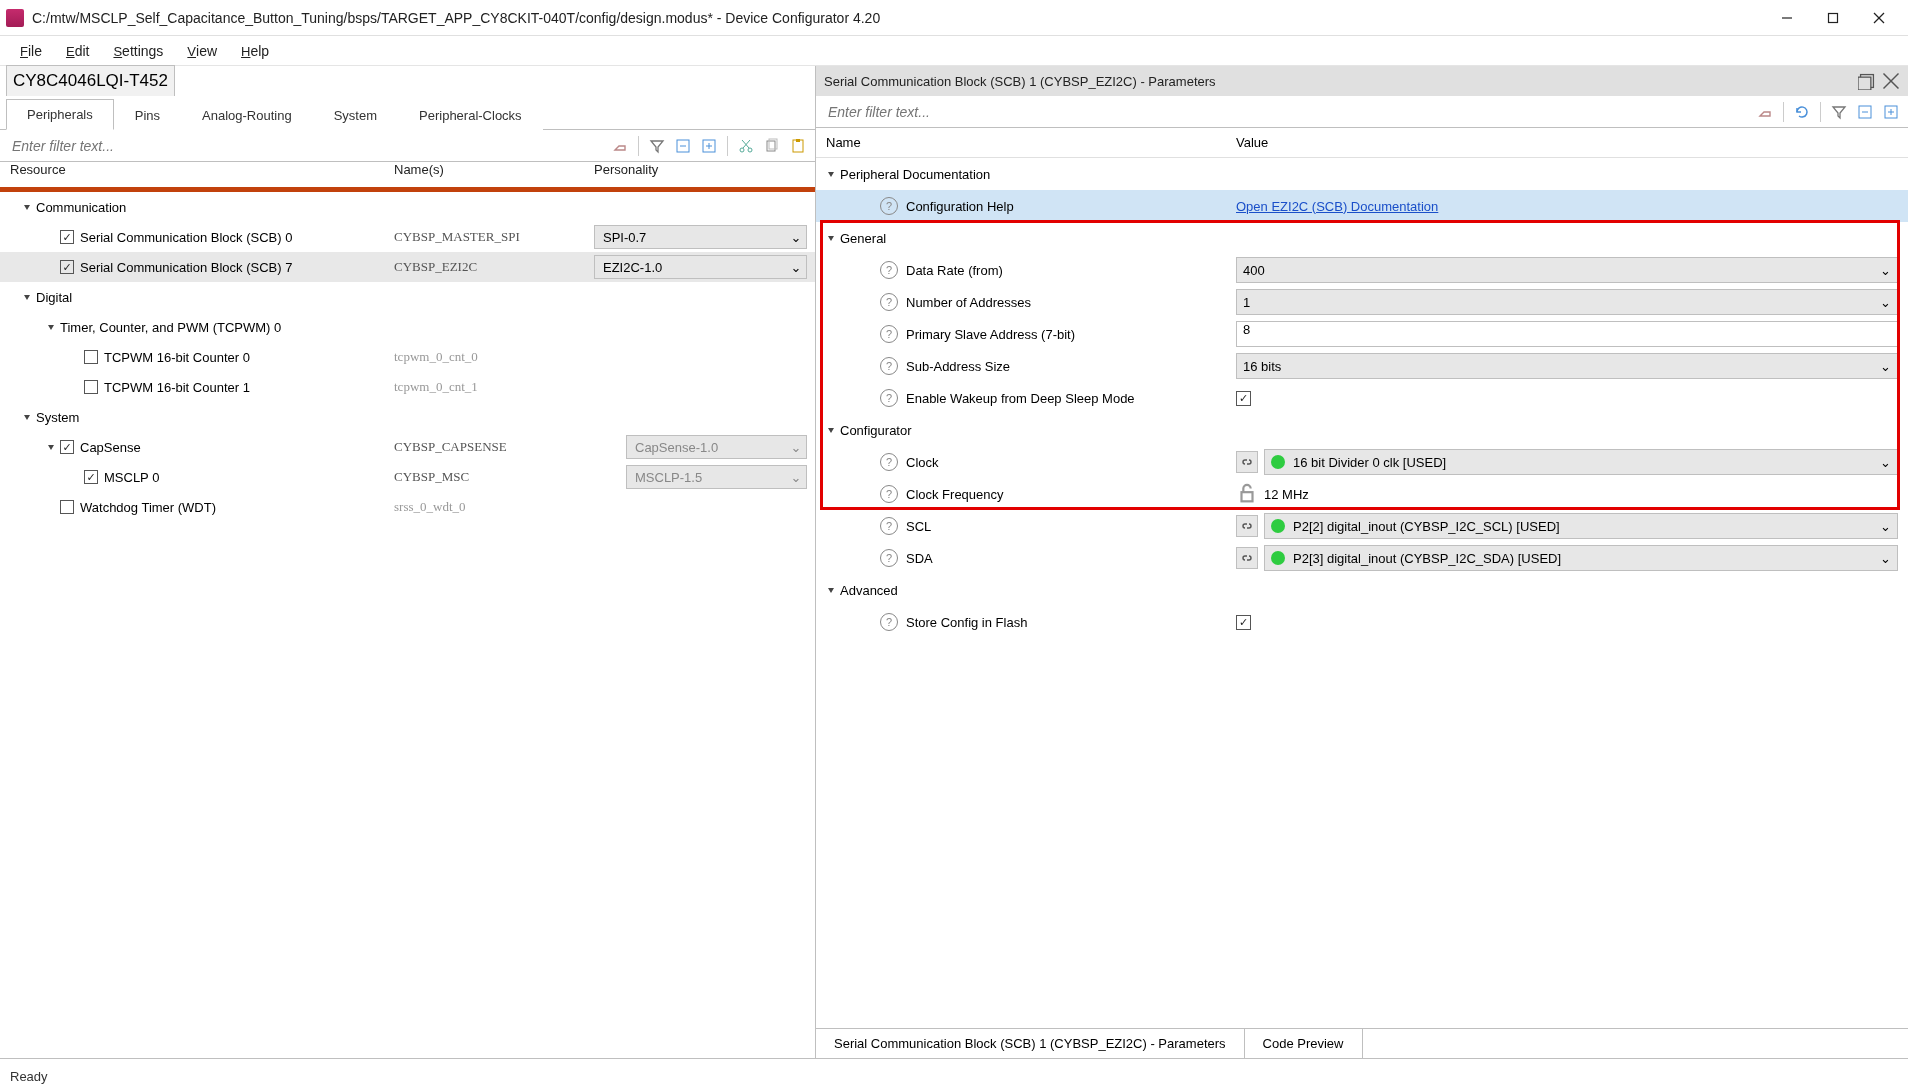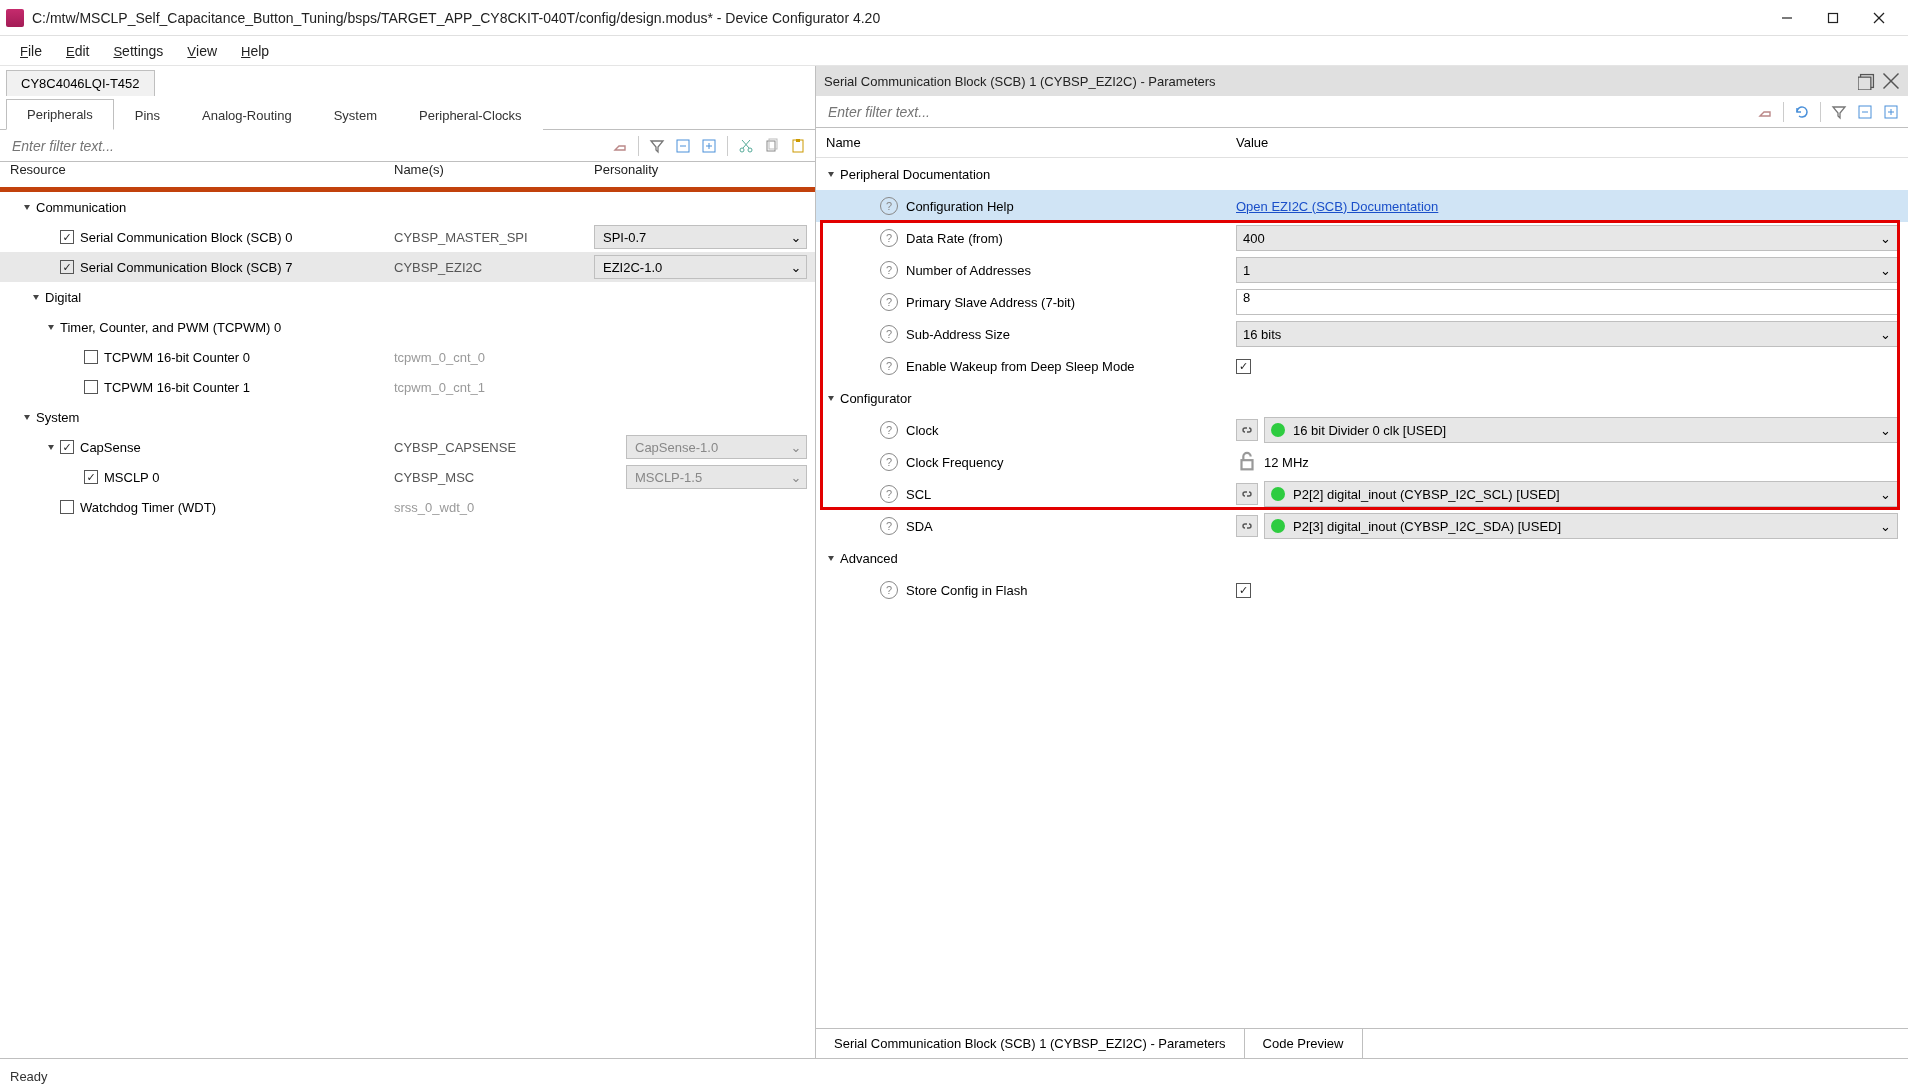--- a/index.html
+++ b/index.html
@@ -13,41 +13,41 @@
 
 .menubar { height: 30px; display: flex; align-items: center; padding: 0 10px; gap: 4px; border-bottom: 1px solid #e5e5e5; }
 .menubar span { padding: 4px 10px; font-size: 14px; color: #222; }
 .menubar span u { text-decoration: underline; }
 
 .workarea { display: flex; height: calc(1084px - 36px - 30px - 26px); }
 .leftpane { width: 816px; border-right: 1px solid #bfbfbf; display: flex; flex-direction: column; }
 .rightpane { flex: 1; display: flex; flex-direction: column; }
 
 .devtab { height: 30px; display: flex; align-items: flex-end; padding-left: 6px; }
-.devtab .tab { border: 1px solid #bfbfbf; border-bottom: none; padding: 5px 14px; background: #f1f1f1; font-size: 13px; }
+.devtab .tab { border: 1px solid #bfbfbf; border-bottom: none; padding: 5px 6px; background: #f1f1f1; font-size: 17px; }
 
 .ptabs { height: 34px; display: flex; align-items: flex-end; border-bottom: 1px solid #bfbfbf; padding-left: 6px; gap: 0; }
 .ptab { padding: 7px 20px; color: #333; border: 1px solid transparent; border-bottom: none; position: relative; top: 1px; background: #fff; }
 .ptab.active { border-color: #bfbfbf; background: #fff; border-bottom: 1px solid #fff; font-weight: 400; }
 
 .filterrow { height: 32px; display: flex; align-items: center; border-bottom: 1px solid #bfbfbf; padding: 0 6px; gap: 4px; }
 .filterrow input { flex: 1; border: none; height: 28px; padding: 0 6px; font-size: 14px; color: #777; outline: none; font-style: italic; }
 .iconbtn { width: 22px; height: 22px; display: inline-flex; align-items: center; justify-content: center; }
 .iconbtn svg { width: 16px; height: 16px; }
 
 .treehdr { display: flex; height: 30px; align-items: flex-start; border-bottom: 5px solid #c2410c; color: #222; }
 .treehdr .col1 { width: 394px; padding-left: 10px; }
 .treehdr .col2 { width: 200px; }
 .treehdr .col3 { flex: 1; }
 
 .treebody { flex: 1; overflow: auto; }
 .trow { display: flex; align-items: center; height: 30px; }
 .trow.selected { background: #e8e8e8; }
 .trow .c1 { width: 394px; display: flex; align-items: center; }
-.trow .c2 { width: 200px; color: #555; }
+.trow .c2 { width: 200px; color: #555; font-family: Liberation Serif, serif; }
 .trow .c3 { flex: 1; padding-right: 8px; }
 .chev { width: 14px; display: inline-flex; align-items: center; justify-content: center; margin-right: 2px; }
 .chev svg { width: 10px; height: 10px; fill: #444; }
 .cbx { width: 14px; height: 14px; border: 1px solid #555; margin-right: 6px; display: inline-flex; align-items: center; justify-content: center; }
 .cbx.checked::after { content: "✓"; font-size: 11px; color: #222; line-height: 1; }
 .combo { display: flex; align-items: center; border: 1px solid #bfbfbf; background: #e7e7e7; height: 24px; padding: 0 4px 0 8px; justify-content: space-between; }
 .combo.disabled { color: #888; margin-left: 32px; }
 .combo .dd { width: 12px; text-align: center; }
 
 .rhead { height: 30px; background: #e0e0e0; display: flex; align-items: center; padding: 0 8px; font-size: 13px; color: #222; }
@@ -217,21 +217,21 @@
           </div>
           <div class="c2">CYBSP_EZI2C</div>
           <div class="c3">
             <div class="combo">
               <span>EZI2C-1.0</span>
               <span class="dd">⌄</span>
             </div>
           </div>
         </div>
         <div class="trow">
-          <div class="c1" style="padding-left: 29px;">
+          <div class="c1" style="padding-left: 20px;">
             <span class="chev">
               <svg viewBox="0 0 10 10">
                 <polygon points="2,3 8,3 5,8"></polygon>
               </svg>
             </span>
             <span>Digital</span>
           </div>
           <div class="c2"></div>
           <div class="c3"></div>
         </div>
@@ -392,20 +392,31 @@
         <div class="prow sel">
           <div class="pn" style="padding-left: 64px;">
             <span class="help">?</span>
             <span>Configuration Help</span>
           </div>
           <div class="pv">
             <span class="alink">Open EZI2C (SCB) Documentation</span>
           </div>
         </div>
         <div class="prow">
+          <div class="pn" style="padding-left: 8px;">
+            <span class="chev">
+              <svg viewBox="0 0 10 10">
+                <polygon points="2,3 8,3 5,8"></polygon>
+              </svg>
+            </span>
+            <span>General</span>
+          </div>
+          <div class="pv"></div>
+        </div>
+        <div class="prow">
           <div class="pn" style="padding-left: 64px;">
             <span class="help">?</span>
             <span>Data Rate (from)</span>
           </div>
           <div class="pv">
             <div class="droptxt">
               <span>400</span>
               <span>⌄</span>
             </div>
           </div>

